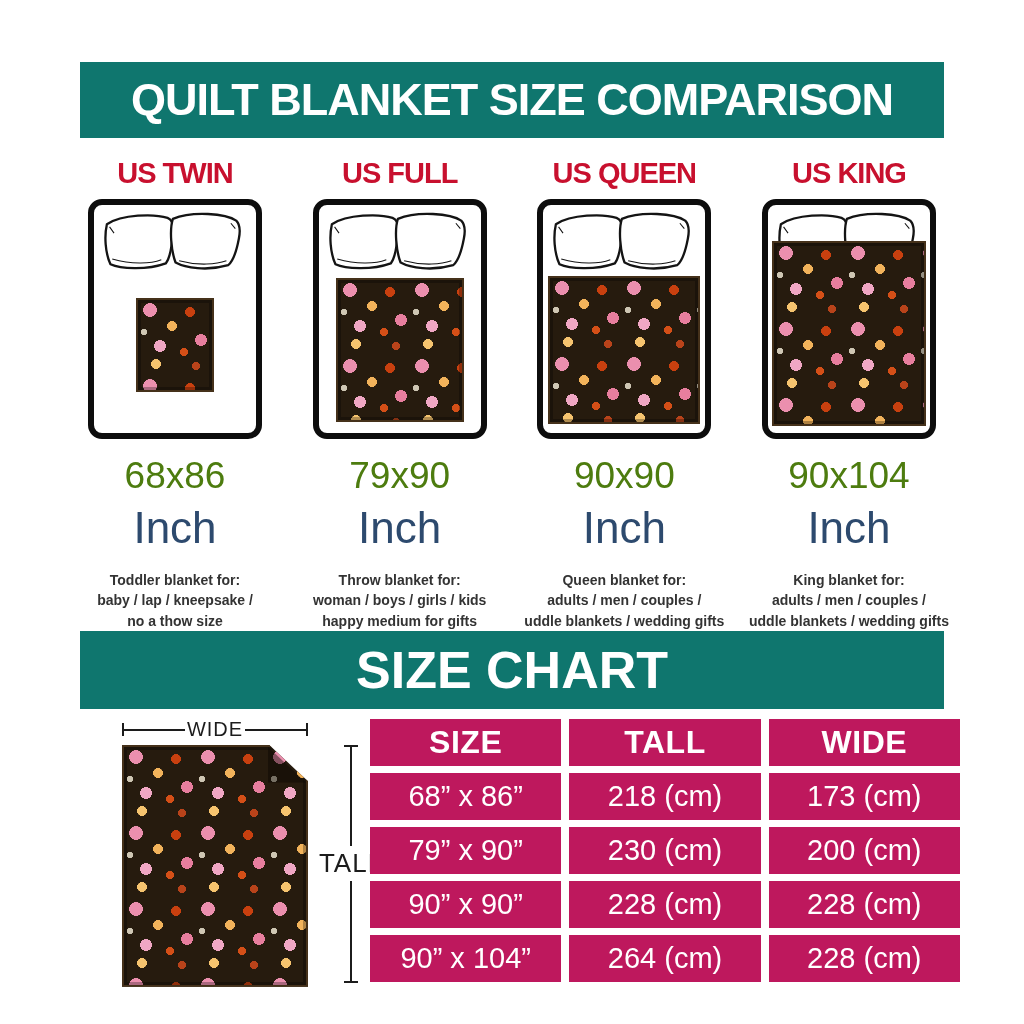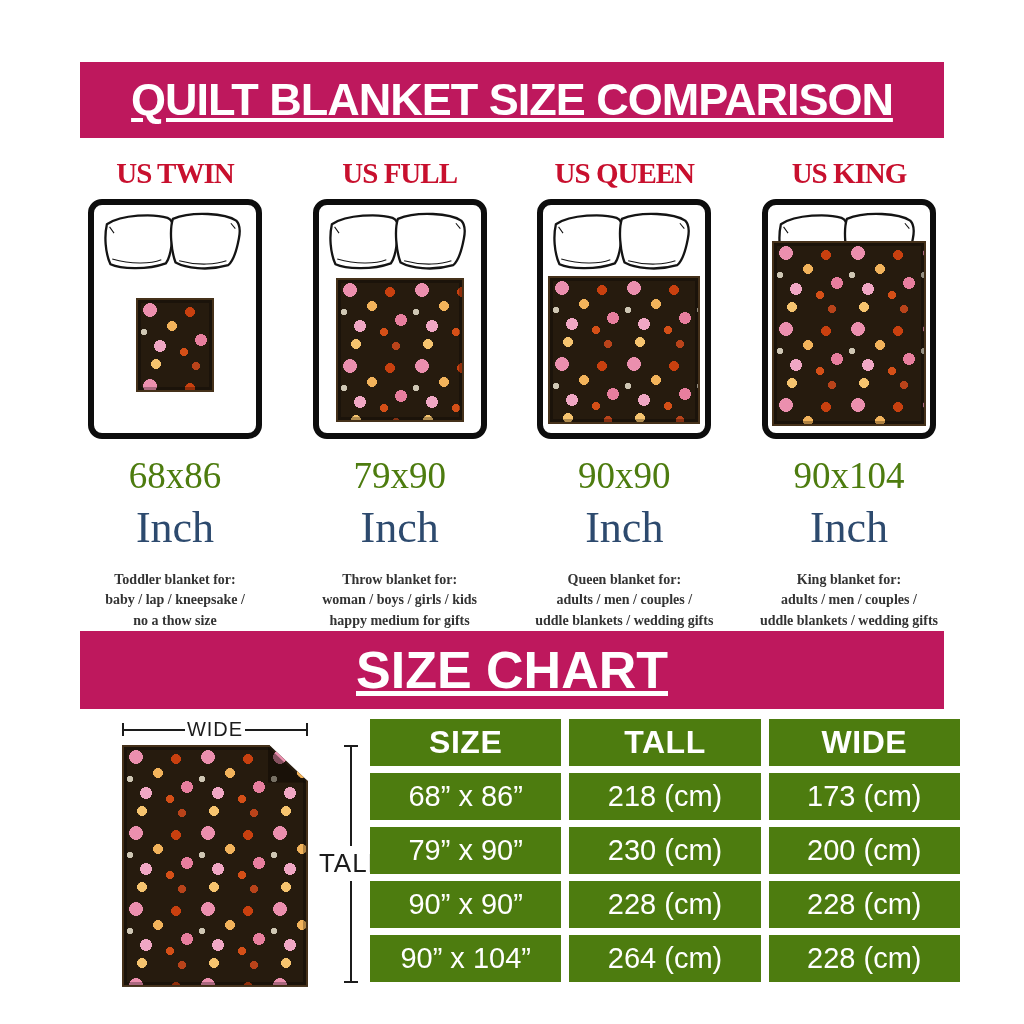--- a/index.html
+++ b/index.html
@@ -5,30 +5,30 @@
   html,body{margin:0;padding:0;}
   body{
     width:1024px;height:1024px;background:#ffffff;
     font-family:"Liberation Sans","DejaVu Sans",sans-serif;
     -webkit-font-smoothing:antialiased;overflow:hidden;
   }
   .page{position:relative;width:1024px;height:1024px;background:#fff;}
 
   
   .banner{
-    margin:0 80px;background:#be185d;color:#fff;
+    margin:0 80px;background:#0f766e;color:#fff;
     display:flex;align-items:center;justify-content:center;
-    font-weight:700;letter-spacing:-1px;text-decoration:underline;
+    font-weight:700;letter-spacing:-1px;
   }
   .banner.top{margin-top:62px;height:76px;font-size:45px;}
   .banner.mid{height:78px;font-size:52px;letter-spacing:0;}
 
   
   .columns{
-    margin:17px 64px 0;display:flex;justify-content:space-between;font-family:Liberation Serif, serif;
+    margin:17px 64px 0;display:flex;justify-content:space-between;
   }
   .col{width:222px;display:flex;flex-direction:column;align-items:center;text-align:center;}
   .col-label{
     color:#C8102E;font-weight:700;font-size:29px;letter-spacing:-1px;
     height:36px;display:flex;align-items:center;
   }
   .bed{
     position:relative;width:162px;height:228px;background:#fff;
     border:6px solid #0d0d0d;border-radius:14px;margin-top:8px;
     overflow:hidden;
@@ -88,21 +88,21 @@
   }
   .tall-arrow .bar{height:2px;width:14px;background:#1c1c1c;}
   .tall-arrow .line{width:2px;flex:1;background:#1c1c1c;}
   .tall-arrow .lbl{font-size:26px;letter-spacing:1px;padding:2px 0;}
 
   .size-table{
     flex:1;margin-left:12px;display:grid;
     grid-template-columns:repeat(3,1fr);grid-auto-rows:47px;gap:7px 8px;
   }
   .cell{
-    background:#4d7c0f;color:#fff;display:flex;align-items:center;justify-content:center;
+    background:#be185d;color:#fff;display:flex;align-items:center;justify-content:center;
     font-size:29px;white-space:nowrap;
   }
   .cell.h{font-weight:700;font-size:32px;letter-spacing:.5px;}
 </style>
 </head>
 <body>
 
 <svg width="0" height="0" style="position:absolute">
   <defs>
     <g id="pillow-pair">

